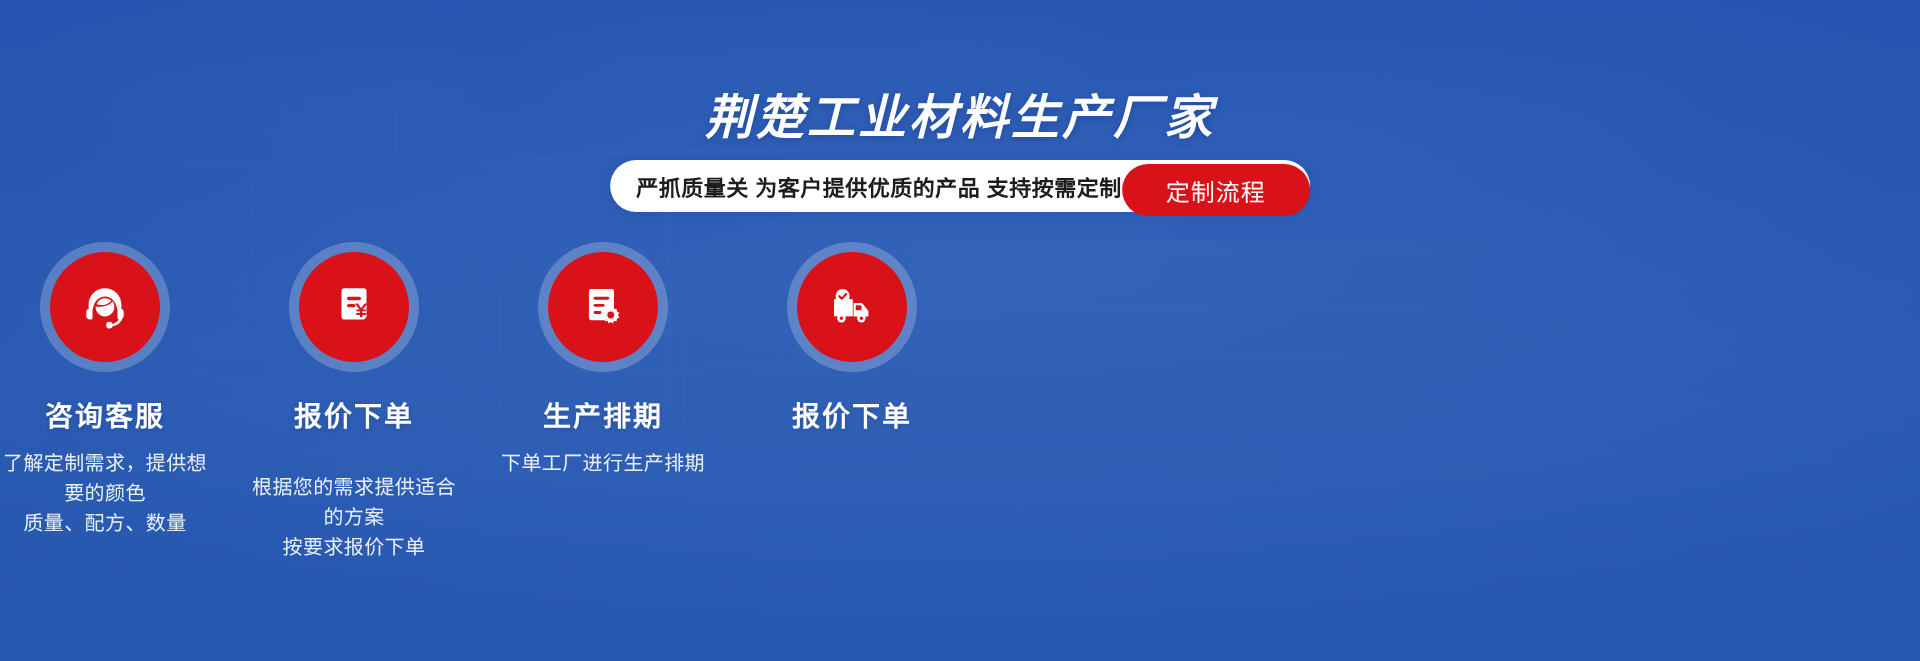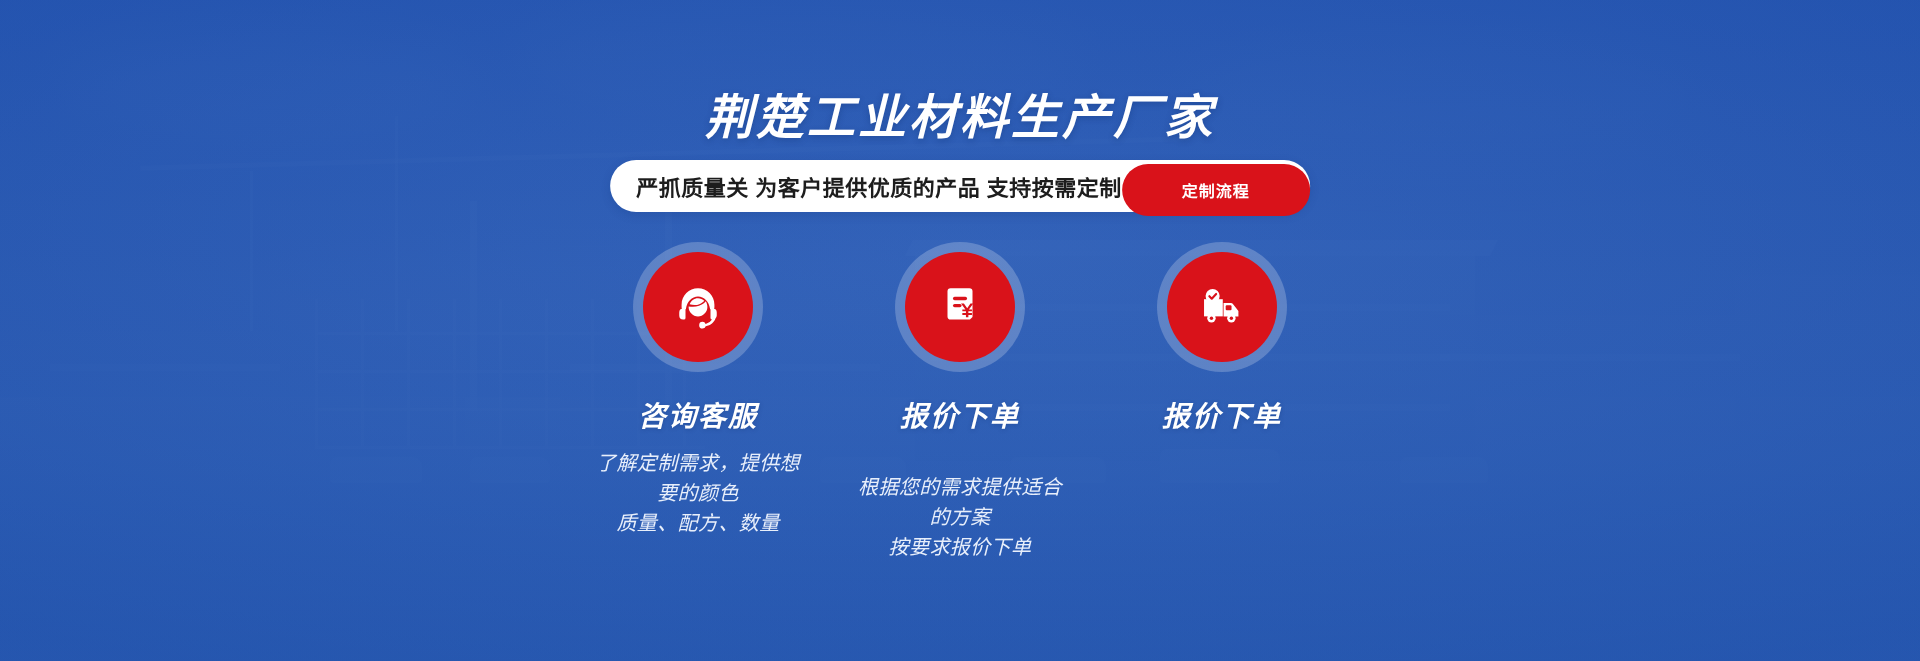--- a/index.html
+++ b/index.html
@@ -99,29 +99,28 @@
     padding-left:26px;
   }
   .pill-text{
     font-size:22px;font-weight:bold;color:#1d1d1d;letter-spacing:.5px;
     white-space:nowrap;
   }
   .pill-cta{
     height:52px;min-width:140px;padding:0 24px;
     background:#d9121a;border-radius:26px;
     display:flex;align-items:center;justify-content:center;
-    font-size:16px;font-weight:bold;color:#ffffff;letter-spacing:1px;
+    font-size:24px;font-weight:normal;color:#ffffff;letter-spacing:1px;
     white-space:nowrap;cursor:pointer;margin-top:8px;
   }
 
   .steps{
     position:absolute;left:0;right:0;top:252px;
-    display:flex;justify-content:center;align-items:flex-start;
-    gap:52px;
-    font-style:italic;
+    display:flex;justify-content:flex-start;align-items:flex-start;
+    gap:39px;
   }
   .step{width:210px;display:flex;flex-direction:column;align-items:center;}
 
   .step-circle{
     width:110px;height:110px;border-radius:50%;
     background:#d9121a;
     box-shadow:0 0 0 10px rgba(255,255,255,.22);
     display:flex;align-items:center;justify-content:center;
   }
   .step-circle svg{width:50px;height:50px;display:block;fill:#ffffff;}
@@ -221,20 +220,36 @@
               <path d="M37 27.5l4.2 6.1 4.2-6.1h3.6l-5.6 7.6h3.9v2.4h-4.6v2.2h4.6v2.4h-4.6V45h-3.1v-2.9H35v-2.4h4.6v-2.2H35v-2.4h3.9l-5.6-7.6H37z" fill="#d9121a"></path>
             </svg>
           </span>
         </div>
         <div class="step-title">报价下单</div>
         <div class="step-desc" style="white-space: pre-line; margin-top: 38px;">根据您的需求提供适合的方案
 按要求报价下单</div>
       </div>
 
 
+      <div class="step">
+        <div class="step-circle">
+          <span>
+            <svg viewBox="0 0 64 64" aria-hidden="true">
+              <path d="M14 12a3 3 0 0 1 3-3h26a3 3 0 0 1 3 3v34a3 3 0 0 1-3 3H17a3 3 0 0 1-3-3V12z"></path>
+              <rect x="20" y="19" width="20" height="3.8" rx="1.9" fill="#d9121a"></rect>
+              <rect x="20" y="28" width="14" height="3.8" rx="1.9" fill="#d9121a"></rect>
+              <rect x="20" y="37" width="10" height="3.8" rx="1.9" fill="#d9121a"></rect>
+              <path d="M44.5 31.5l1.4 3.1 3.4-.3.6 3.4 3 1.6-1.7 3 1.7 3-3 1.6-.6 3.4-3.4-.3-1.4 3.1-2.6-2.2-2.6 2.2-1.4-3.1-3.4.3-.6-3.4-3-1.6 1.7-3-1.7-3 3-1.6.6-3.4 3.4.3 1.4-3.1 2.6 2.2 2.6-2.2z"></path>
+              <circle cx="41.9" cy="42.3" r="4.4" fill="#d9121a"></circle>
+            </svg>
+          </span>
+        </div>
+        <div class="step-title">生产排期</div>
+        <div class="step-desc" style="white-space: pre-line;">下单工厂进行生产排期</div>
+      </div>
 
       <div class="step">
         <div class="step-circle">
           <span>
             <svg viewBox="0 0 64 64" aria-hidden="true">
               <path d="M9 22h24v22H9V22z"></path>
               <path d="M34 27h9.4c1 0 2 .5 2.6 1.3L53 37.2V44H34V27z"></path>
               <rect x="36.7" y="29.8" width="7.5" height="6.4" rx="1.4" fill="#d9121a"></rect>
               <circle cx="18.5" cy="46.5" r="5.4"></circle>
               <circle cx="18.5" cy="46.5" r="2.2" fill="#d9121a"></circle>

